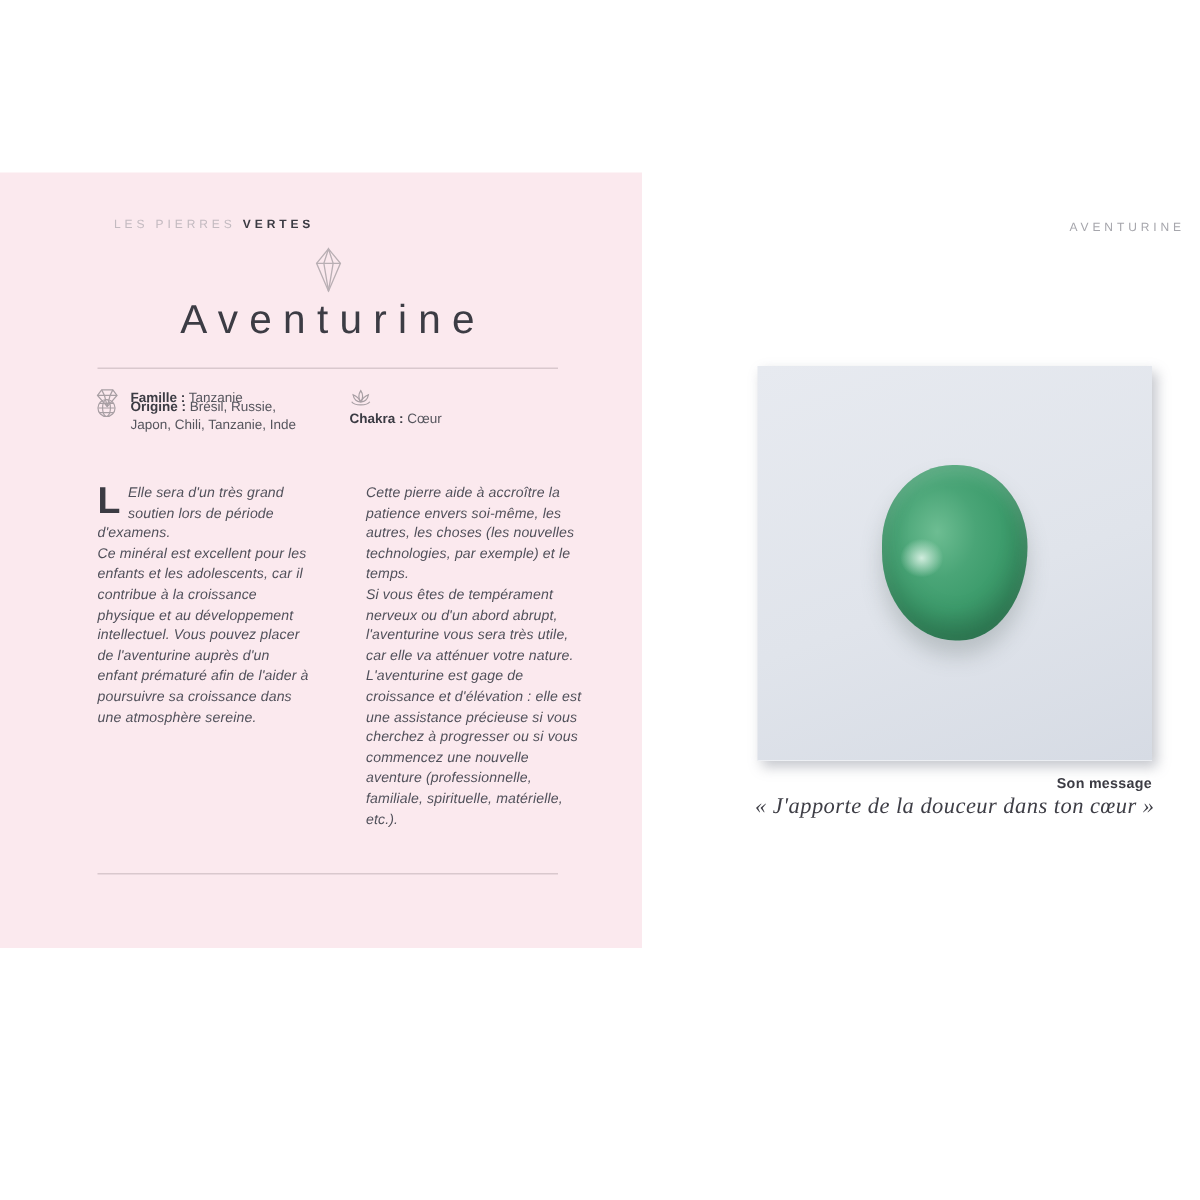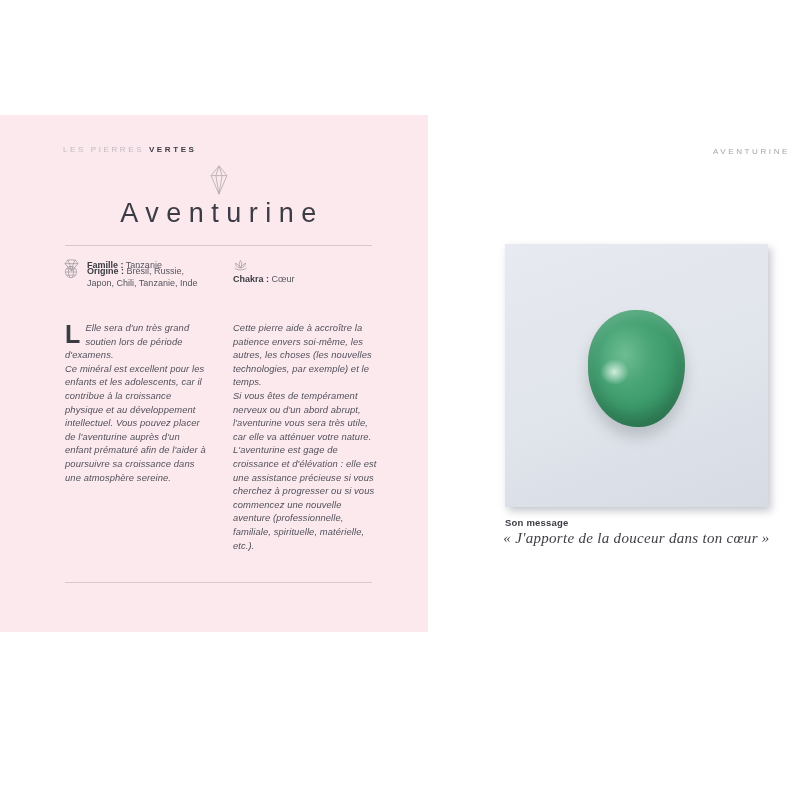--- a/index.html
+++ b/index.html
@@ -8,21 +8,21 @@
     position:relative; width:800px; height:800px; background:#ffffff;
     font-family:"Liberation Sans", sans-serif; overflow:hidden;
   }
 
   
   .left-page {
     position:absolute; left:0; top:115px; width:428px; height:517px;
     background:#fbe9ee;
   }
   .eyebrow {
-    position:absolute; left:63px; top:30px;
+    position:absolute; left:76px; top:30px;
     font-size:8px; letter-spacing:2.6px; color:#c3bac0;
   }
   .eyebrow .emph { font-weight:bold; color:#3b3b43; }
   .crystal-wrap {
     position:absolute; left:65px; top:50px; width:307px; text-align:center;
   }
   .page-title {
     position:absolute; left:65px; top:83px; width:307px; text-align:center;
     font-size:27px; font-weight:400; letter-spacing:7.5px; color:#3c3c44;
     padding-left:7px; 
@@ -38,21 +38,21 @@
   .entry-famille { left:64px; top:145px; }
   .entry-origine { left:64px; top:151px; }
   .entry-chakra  { left:233px; top:145px;flex-direction:column; }
 
   .body-col {
     position:absolute; top:206px;
     font-style:italic; font-size:9.4px; line-height:13.6px;
     color:#50505a; letter-spacing:0.1px;
   }
   .body-left  { left:65px;  width:142px; }
-  .body-right { left:233px; width:146px; }
+  .body-right { left:244px; width:146px; }
   .paras { white-space:pre-line; }
   .dropcap {
     float:left; font-style:normal; font-weight:bold; font-size:25px;
     line-height:22px; margin:2px 5px 0 0; color:#3b3b43;
   }
   .folio-left {
     position:absolute; left:65px; top:479px; width:307px; text-align:center;
     font-size:9px; letter-spacing:1px; color:#3b3b43;
   }
 
@@ -71,21 +71,21 @@
     border-radius:50% 50% 48% 52% / 46% 48% 55% 52%;
     background:radial-gradient(ellipse at 38% 38%, #6dbd92 0%, #4aa577 30%, #3d9c6c 52%, #32855b 78%, #2a734e 96%);
     box-shadow:0 10px 14px rgba(90,105,100,0.28), inset 0 -12px 16px rgba(20,60,40,0.28), inset 0 6px 10px rgba(255,255,255,0.18);
   }
   .stone::before {
     content:""; position:absolute; left:12%; top:42%; width:30%; height:22%;
     border-radius:50%;
     background:radial-gradient(ellipse, rgba(230,248,238,0.85) 0%, rgba(230,248,238,0) 70%);
   }
   .caption-title {
-    position:absolute; left:505px; top:517px; width:263px; text-align:left;
+    position:absolute; left:505px; top:517px; width:263px; text-align:right;
     font-size:9.5px; font-weight:bold; color:#3b3b43; letter-spacing:0.2px;
   }
   .caption-message {
     position:absolute; left:465px; top:530px; width:343px; text-align:center;
     font-family:"Liberation Serif", serif; font-style:italic;
     font-size:15px; color:#3e3e46; letter-spacing:0.3px;
   }
   .folio-right {
     position:absolute; left:505px; top:595px; width:263px; text-align:center;
     font-size:9px; letter-spacing:1px; color:#3b3b43;

